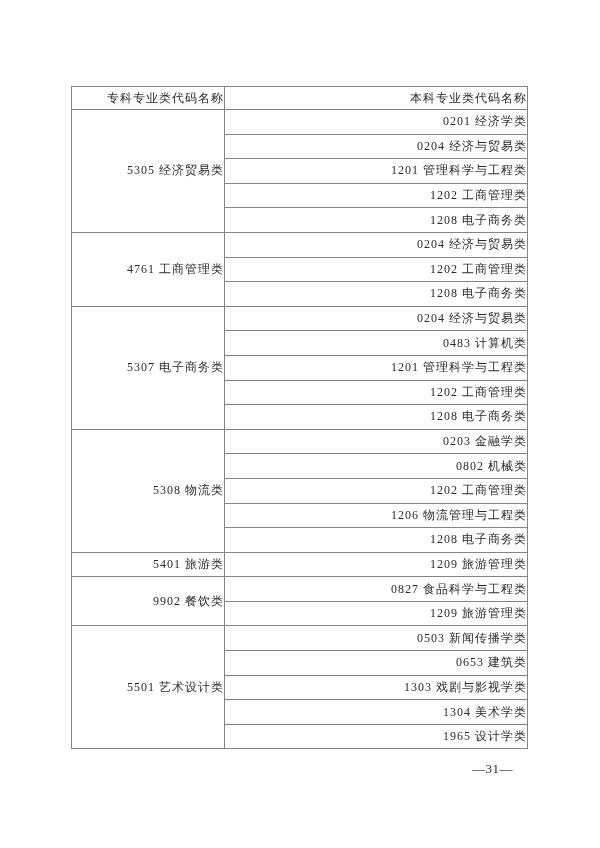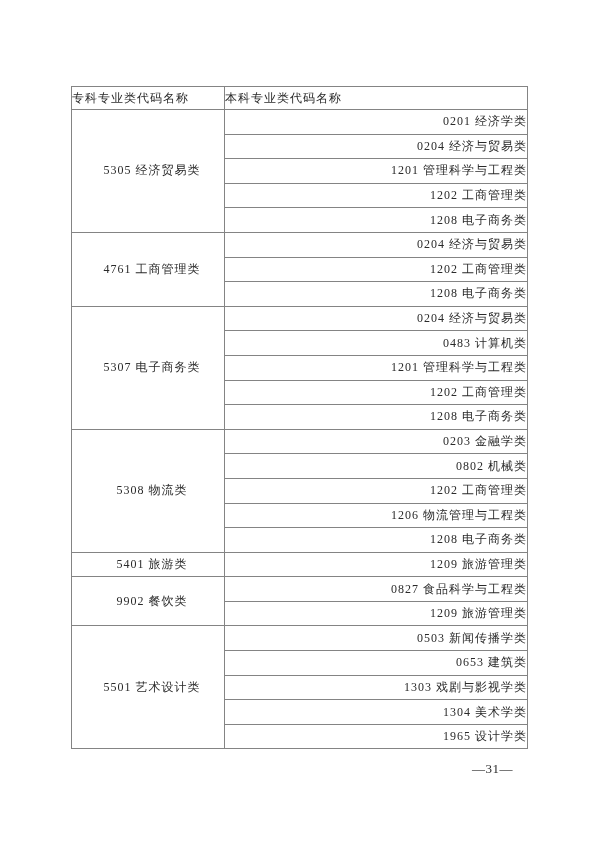--- a/index.html
+++ b/index.html
@@ -35,32 +35,32 @@
     font-weight: normal;
     letter-spacing: 1px;
     color: var(--text-color, #2a2a2a);
     overflow: hidden;
     white-space: nowrap;
   }
   .mapping-table col.col-cat   { width: 153px; }
   .mapping-table col.col-major { width: 303px; }
   .mapping-table th {
     height: 22px;
-    text-align: left;
+    text-align: right;
     vertical-align: middle;
     padding: 0;
   }
   .mapping-table td.major-cell {
     height: 23.6px;
     text-align: right;
     vertical-align: middle;
     padding: 0 0 0 12px;
   }
   .mapping-table td.cat-cell {
-    text-align: center;
+    text-align: right;
     vertical-align: middle;
     padding: 0 0 0 8px;
   }
   .page-number {
     position: absolute;
     top: 761px;
     left: 472px;
     font-size: 13px;
     letter-spacing: 0.5px;
     color: var(--text-color, #2a2a2a);

